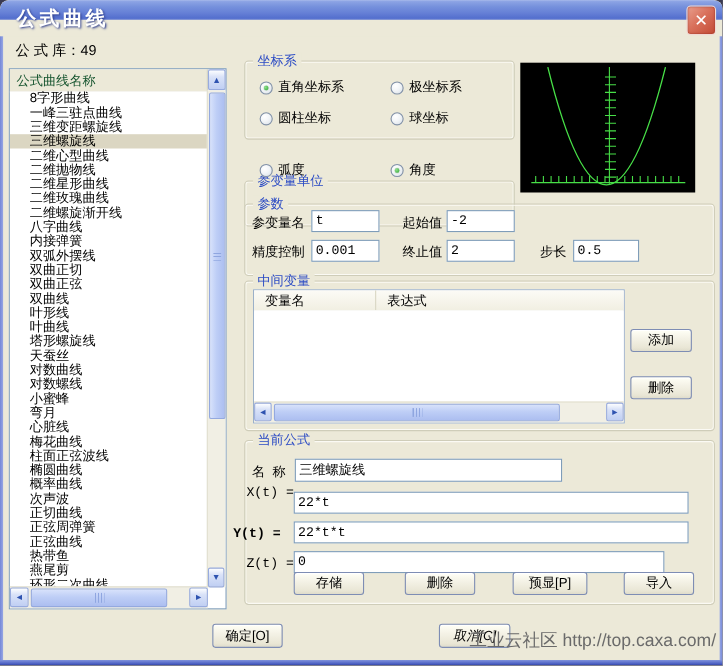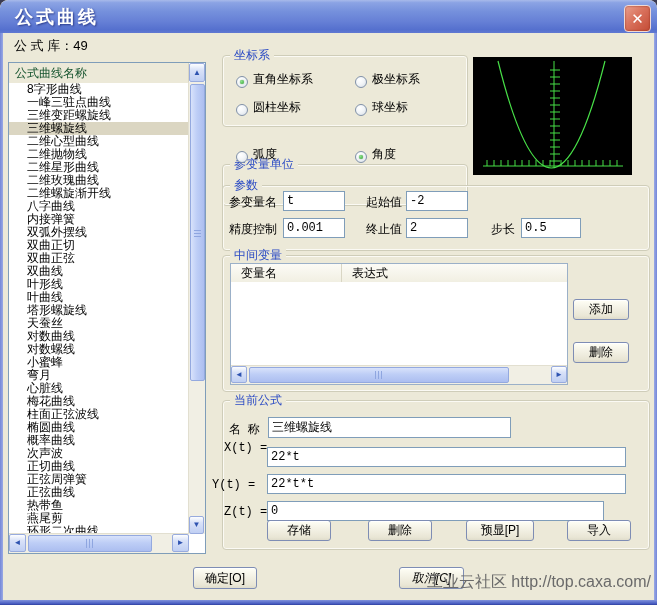--- a/index.html
+++ b/index.html
@@ -1,19 +1,19 @@
 <!DOCTYPE html>
 <html><head>
 <meta charset="utf-8">
 <style>
   html,body{margin:0;padding:0;background:#3a3a52;font-family:"Liberation Sans","DejaVu Sans",sans-serif;}
   .window{position:relative;width:657px;height:605px;background:#ECE9D8;overflow:hidden;
           border-radius:8px 8px 0 0;}
   
-  .titlebar{position:absolute;left:0;top:0;width:657px;height:33px;
+  .titlebar{position:absolute;left:0;top:0;width:657px;height:18px;
     background:linear-gradient(180deg,#A8BAEA 0%,#8BA3E4 8%,#7590DC 35%,#6680D6 65%,#5570CE 90%,#6079D2 100%);
     border-radius:8px 8px 0 0;}
   .title-text{position:absolute;left:15px;top:5px;color:#fff;font-size:18px;font-weight:bold;
     letter-spacing:3px;text-shadow:1px 1px 2px #2a3a8a;}
   .close-btn{position:absolute;right:6px;top:5px;width:25px;height:25px;border-radius:4px;
     border:1px solid #F0D9D4;display:flex;align-items:center;justify-content:center;
     background:linear-gradient(135deg,#E9A08E 0%,#D9715C 45%,#C34B35 100%);
     color:#fff;font-size:15px;font-weight:bold;box-shadow:inset 0 0 2px #8f2a1a;cursor:default;}
   
   .frame-left,.frame-right{position:absolute;top:33px;width:3px;height:567px;background:linear-gradient(90deg,#7487D8,#9AA9E4);}
@@ -41,21 +41,21 @@
   .v-thumb{position:absolute;left:1px;top:2px;width:13px;height:295px;border:1px solid #94A9DF;border-radius:2px;
     background:linear-gradient(90deg,#D8E2FB,#BECEF6 45%,#ACBEF0);}
   .v-thumb::after{content:"";position:absolute;left:3px;right:3px;top:50%;height:7px;margin-top:-3px;
     background:repeating-linear-gradient(180deg,#8FA6E0 0 1px,transparent 1px 3px);}
   .hscroll{position:absolute;left:0;right:0;bottom:0;height:19px;background:#F1EFE4;border-top:1px solid #E2DFD0;}
   .h-thumb{position:absolute;top:1px;height:15px;border:1px solid #94A9DF;border-radius:2px;
     background:linear-gradient(180deg,#D8E2FB,#BECEF6 45%,#ACBEF0);}
   .h-thumb::after{content:"";position:absolute;top:3px;bottom:3px;left:50%;width:9px;margin-left:-4px;
     background:repeating-linear-gradient(90deg,#8FA6E0 0 1px,transparent 1px 3px);}
   
-  .radio-wrap{position:absolute;display:flex;align-items:flex-end;gap:5px;}
+  .radio-wrap{position:absolute;display:flex;align-items:center;gap:5px;}
   .radio{width:12px;height:12px;border-radius:50%;border:1px solid #8191A8;box-sizing:border-box;
     background:radial-gradient(circle at 35% 30%,#FFFFFF 0%,#F2F5F8 45%,#D7DEE6 100%);position:relative;}
   .radio.checked::after{content:"";position:absolute;left:3px;top:3px;width:4px;height:4px;border-radius:50%;
     background:radial-gradient(circle at 35% 35%,#8CE08C,#2FA32F);box-shadow:0 0 1px #1d7a1d;}
   .radio-label{font-size:12px;color:#000;white-space:nowrap;}
   
   .inp{position:absolute;height:20px;border:1px solid #7F9DB9;background:#fff;box-sizing:border-box;
     font:12px "Liberation Mono","DejaVu Sans Mono",monospace;color:#000;padding:1px 3px;}
   .inp.cjk{font-family:"Liberation Sans","DejaVu Sans",sans-serif;}
   .mono-lbl{font-family:"Liberation Mono","DejaVu Sans Mono",monospace;font-size:12px;}
@@ -269,21 +269,21 @@
     <div class="btn" style="left:570px;top:266px;width:56px;">添加</div>
     <div class="btn" style="left:570px;top:309px;width:56px;">删除</div>
 
     <div class="gbox" style="left:219px;top:367px;width:426px;height:148px;">
       <span class="gcap">当前公式</span>
     </div>
     <span class="lbl" style="left:226px;top:389px;white-space:pre;">名  称</span>
     <input class="inp cjk" style="left: 265px; top: 384px; width: 243px; height: 21px;" value="三维螺旋线">
     <span class="lbl mono-lbl" style="left:221px;top:408px;">X(t) =</span>
     <input class="inp" style="left: 264px; top: 414px; width: 359px;" value="22*t">
-    <span class="lbl mono-lbl" style="left:209px;top:445px;">Y(t) =</span>
+    <span class="lbl mono-lbl" style="left:209px;top:445px;font-weight:bold;">Y(t) =</span>
     <input class="inp" style="left: 264px; top: 441px; width: 359px;" value="22*t*t">
     <span class="lbl mono-lbl" style="left:221px;top:472px;">Z(t) =</span>
     <input class="inp" style="left: 264px; top: 468px; width: 337px;" value="0">
     <div class="btn" style="left:264px;top:487px;width:64px;">存储</div>
     <div class="btn" style="left:365px;top:487px;width:64px;">删除</div>
     <div class="btn" style="left:463px;top:487px;width:68px;">预显[P]</div>
     <div class="btn" style="left:564px;top:487px;width:64px;">导入</div>
 
     <div class="btn" style="left:190px;top:534px;width:64px;height:22px;">确定[O]</div>
     <div class="btn" style="left:396px;top:534px;width:65px;height:22px;font-style:italic;">取消[C]</div>

